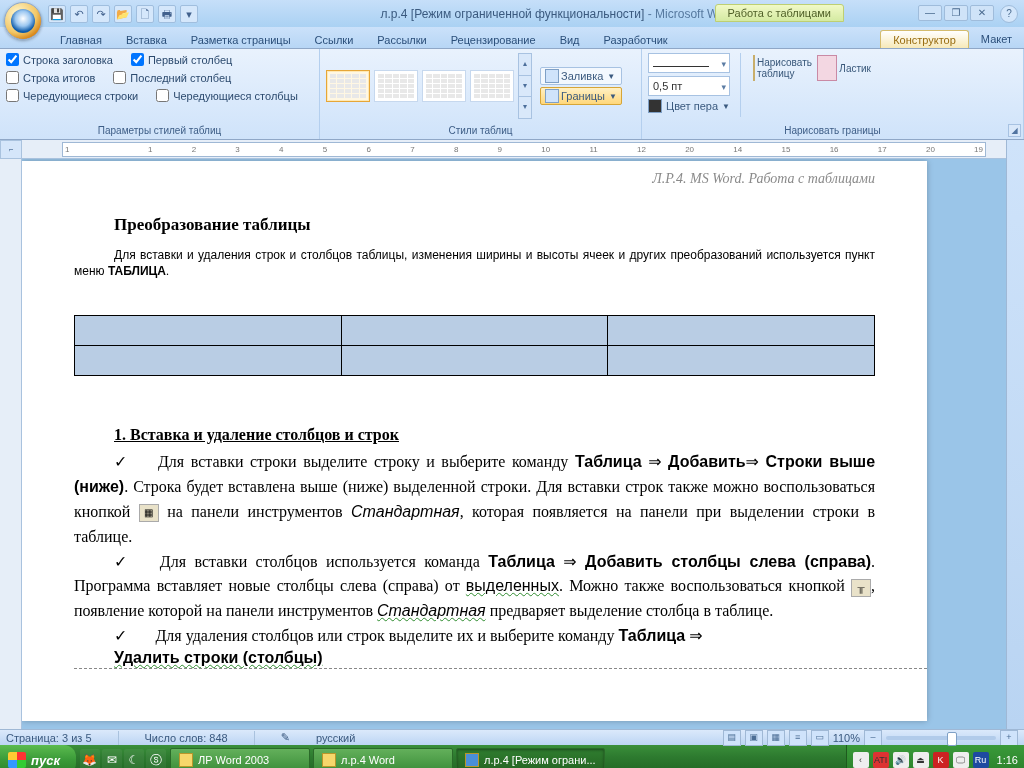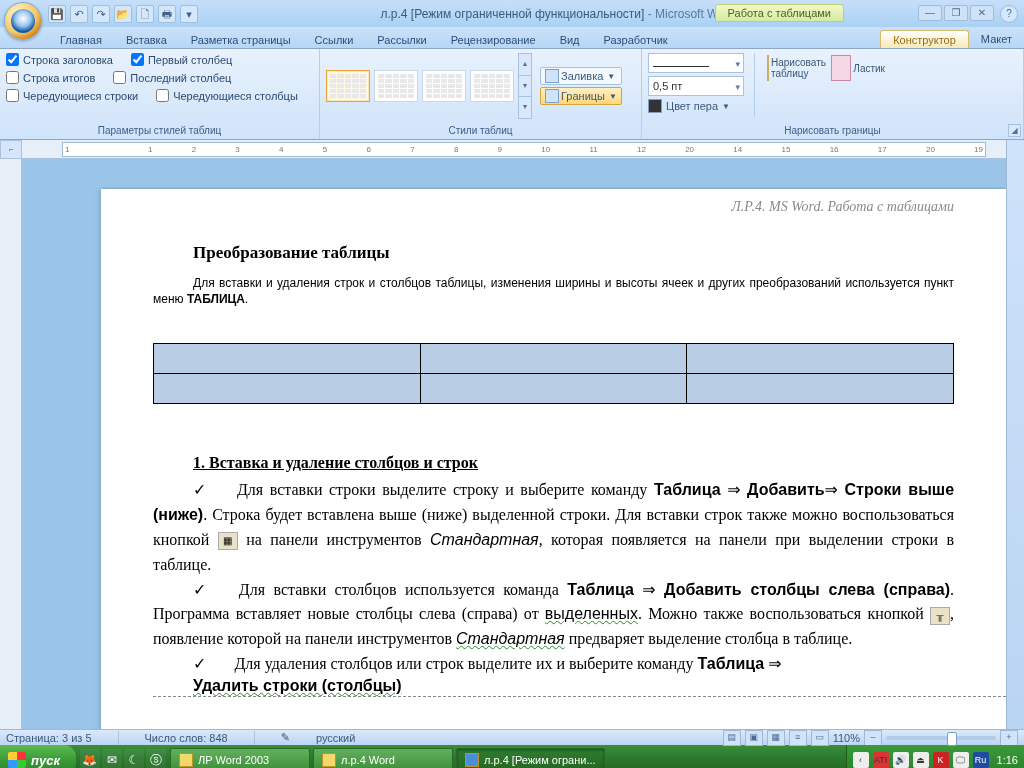--- a/index.html
+++ b/index.html
@@ -47,35 +47,35 @@
 .gal-more span { flex:1; border-bottom:1px solid #a8c2e1; text-align:center; font-size:8px; color:#4d6f9b; line-height:20px;}
 .gal-more span:last-child{border:none;}
 .pair { display:flex; align-items:center; gap:2px; background:#f3f8fe; border:1px solid #a7c2e2; padding:1px 4px; font-size:11px; color:#3b5a7f; cursor:pointer; border-radius:2px;}
 .pair.active { background:linear-gradient(#fff0c4,#ffd77a); border-color:#d6a537;}
 .pair .dd { font-size:8px; margin-left:2px;}
 .stack { display:flex; flex-direction:column; gap:2px; margin-left:4px;}
 .icon-sq { width:14px; height:14px; display:inline-block; background:#cfe3fb; border:1px solid #7fa0c6;}
 
 
 .draw-grp { display:flex; gap:6px; align-items:flex-start;}
-.combo { width:96px; height:20px; border:1px solid #a7c2e2; background:#fff; font-size:11px; padding:0 16px 0 4px; line-height:18px; position:relative; color:#333;}
+.combo { width:82px; height:20px; border:1px solid #a7c2e2; background:#fff; font-size:11px; padding:0 16px 0 4px; line-height:18px; position:relative; color:#333;}
 .combo::after{content:"▾"; position:absolute; right:3px; top:1px; color:#5b7ca3; font-size:9px;}
 .inline-ctrl { display:flex; align-items:center; gap:4px; font-size:11px; color:#3b5a7f; cursor:pointer;}
 .bigbtn { width:58px; display:flex; flex-direction:row; align-items:center; gap:2px; font-size:10px; color:#385779; cursor:pointer; padding:2px;}
 .bigbtn .bi { width:26px; height:26px; background:#f5e7c7; border:1px solid #c8ae6b; }
 .bigbtn.eraser .bi { background:#f3d7e2; border-color:#c98aa5;}
 
 
 .workarea { position:relative; height: 589px; background:#9ac5e8; display:flex; }
 .vruler { width:22px; background:#e6eef8; border-right:1px solid #a9c2de; position:relative;}
 .hruler-wrap { height:19px; background:#e6eef8; border-bottom:1px solid #a9c2de; position:relative; margin-left:0;}
 .hruler { position:absolute; left:40px; right:20px; top:2px; height:15px; background:#fff; border:1px solid #9fb8d5; font-size:8px; color:#777;}
 .ruler-ticks { display:flex; justify-content:space-between; padding:0 2px; height:100%; align-items:center;}
 .doccol { flex:1; display:flex; flex-direction:column;}
-.page-viewport { flex:1; overflow:hidden; background:#9ac5e8; display:flex; justify-content:flex-end; padding-top:2px;margin-top:28px;}
+.page-viewport { flex:1; overflow:hidden; background:#9ac5e8; display:flex; justify-content:flex-start; padding-top:2px;}
 .page { width:905px; background:#fff; box-shadow:0 0 6px rgba(0,0,0,.25); padding:10px 52px 0 52px; position:relative; height:560px;}
 .rightpane { width:18px; background:linear-gradient(#cfe3fa,#b9d4f2); border-left:1px solid #9fb8d5;}
 .cornerbox{ width:22px; height:19px; background:#d5e6fa; border:1px solid #a9c2de; text-align:center; font-size:8px; color:#5a7aa0; line-height:17px;}
 
 
 .hdr-text { text-align:right; font-style:italic; color:#8a8a8a; font-family:"Times New Roman",serif; font-size:14px;}
 .doc-h { font-weight:bold; font-family:"Times New Roman",serif; font-size:17px; margin:28px 0 12px 40px;}
 .doc-p { font-family:"Times New Roman",serif; font-size:12px; line-height:1.35; text-align:justify; text-indent:40px;}
 .doc-p b{font-weight:bold;}
 .sel-table { width:100%; border-collapse:collapse; margin:36px 0 10px;}

